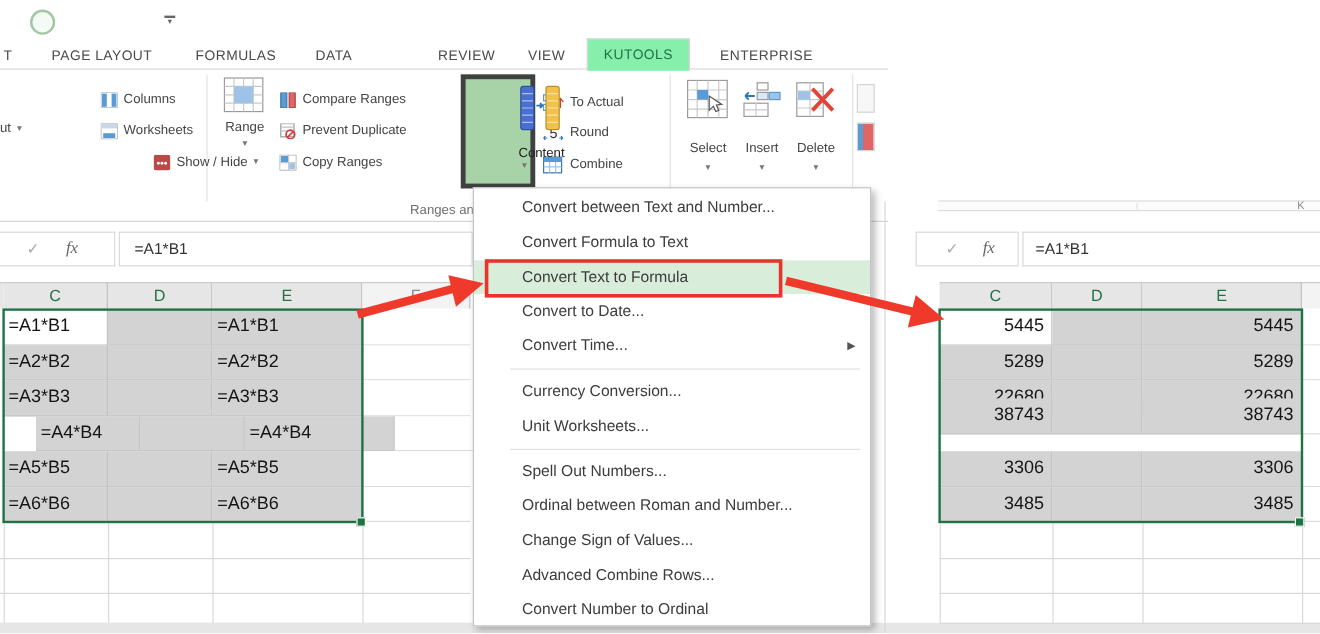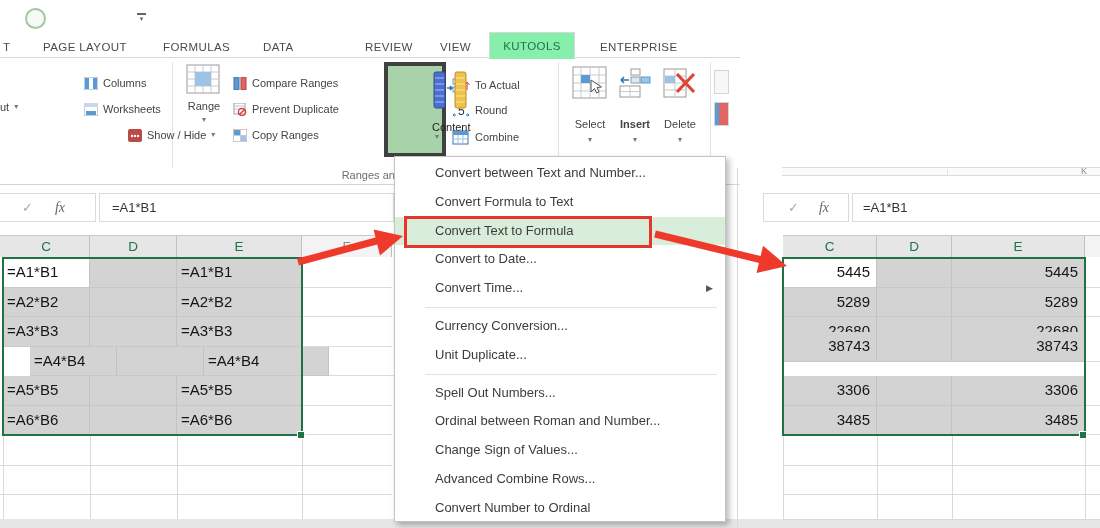--- a/index.html
+++ b/index.html
@@ -223,21 +223,21 @@
   <div class="abs" style="left:619px;top:68px;">
     <svg width="32" height="30">
         <rect x="12" y="1" width="9" height="6" fill="#fff" stroke="#9a9a9a"></rect>
         <rect x="22" y="9" width="9" height="6" fill="#9dc3e6" stroke="#5b9bd5"></rect>
         <path d="M10 12 l-8 0 m0 0 l3 -3 m-3 3 l3 3" stroke="#2e75b6" stroke-width="1.6" fill="none"></path>
         <rect x="1" y="18" width="20" height="11" fill="#fff" stroke="#9a9a9a"></rect>
         <path d="M1 23.5 H21 M11 18 V29" stroke="#c9c9c9"></path>
         <rect x="12" y="9" width="9" height="6" fill="#dce9f5" stroke="#9a9a9a"></rect>
       </svg>
   </div>
-  <div class="bigbtn-label" style="left:617px;top:118px;width:36px;font-weight:bold;">Insert</div>
+  <div class="bigbtn-label" style="left:617px;top:118px;width:36px;">Insert</div>
   <div class="bigbtn-label" style="left:617px;top:135px;width:36px;color:#777;font-size:8px;">▾</div>
 
   <div class="abs" style="left:663px;top:68px;">
     <svg width="34" height="30">
         <rect x="1" y="1" width="22" height="28" fill="#fff" stroke="#9a9a9a"></rect>
         <path d="M1 8 H23 M1 15 H23 M1 22 H23 M12 1 V29" stroke="#c9c9c9"></path>
         <rect x="2" y="8" width="10" height="7" fill="#9dc3e6"></rect>
         <path d="M14 6 L31 24 M31 6 L14 24" stroke="#e04438" stroke-width="3.2"></path>
       </svg>
   </div>
@@ -319,21 +319,21 @@
     <div class="mi hl">Convert Text to Formula</div>
     <div class="mi">Convert to Date...</div>
     <div class="mi">
       <span>Convert Time...</span>
       <span class="subarrow">▶</span>
     </div>
     <div class="msep-wrap">
         <div class="msep" style="flex:1;"></div>
       </div>
     <div class="mi">Currency Conversion...</div>
-    <div class="mi">Unit Duplicate...</div>
+    <div class="mi">Unit Worksheets...</div>
     <div class="msep-wrap">
         <div class="msep" style="flex:1;"></div>
       </div>
     <div class="mi">Spell Out Numbers...</div>
     <div class="mi">Ordinal between Roman and Number...</div>
     <div class="mi">Change Sign of Values...</div>
     <div class="mi">Advanced Combine Rows...</div>
     <div class="mi">Convert Number to Ordinal</div>
   </div>
 

